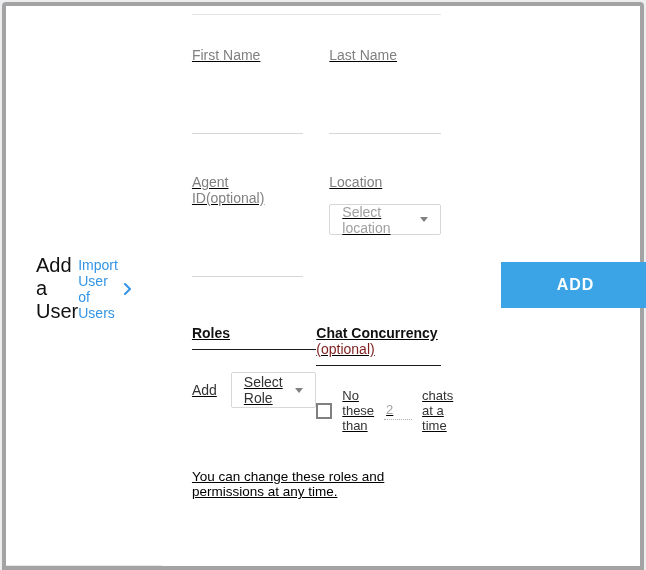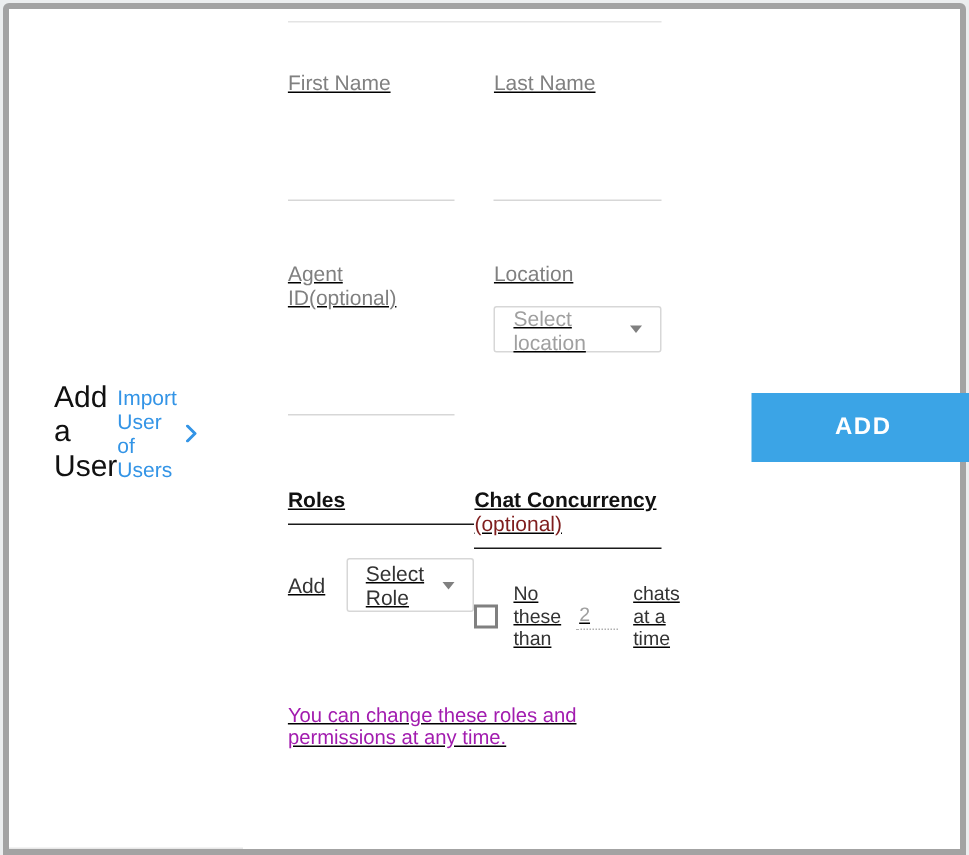--- a/index.html
+++ b/index.html
@@ -156,21 +156,21 @@
       border-bottom: 1px dotted #b0b0b0;
       text-align: left;
       font-size: 13px;
       color: #a0a0a0;
       outline: none;
       background: transparent;
       padding: 0 2px 2px 2px;
     }
     .note {
       font-size: 13.5px;
-      color: #a21caf;
+      color: #000000;
       margin-top: 36px;
     }
     .footer {
       padding: 24px 30px 26px 30px;
       display: flex;
       justify-content: space-between;
       align-items: center;
     }
     .btn-primary {
       background: #3ba4e6;

